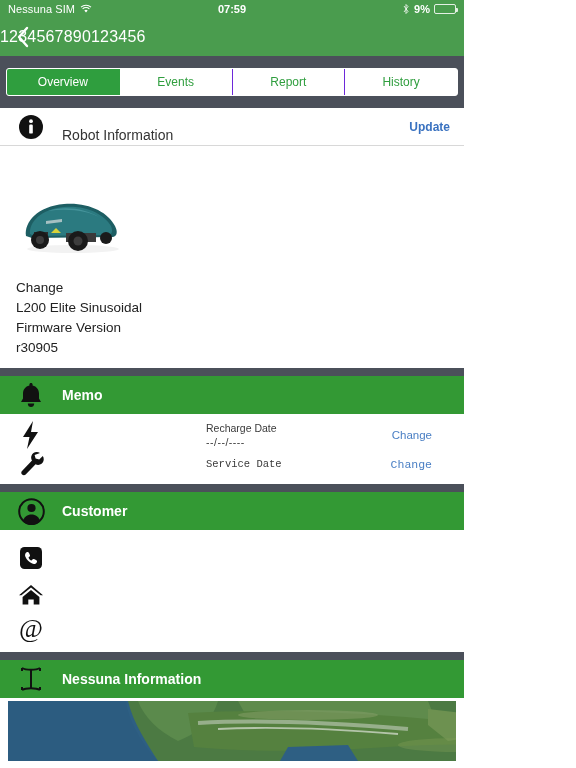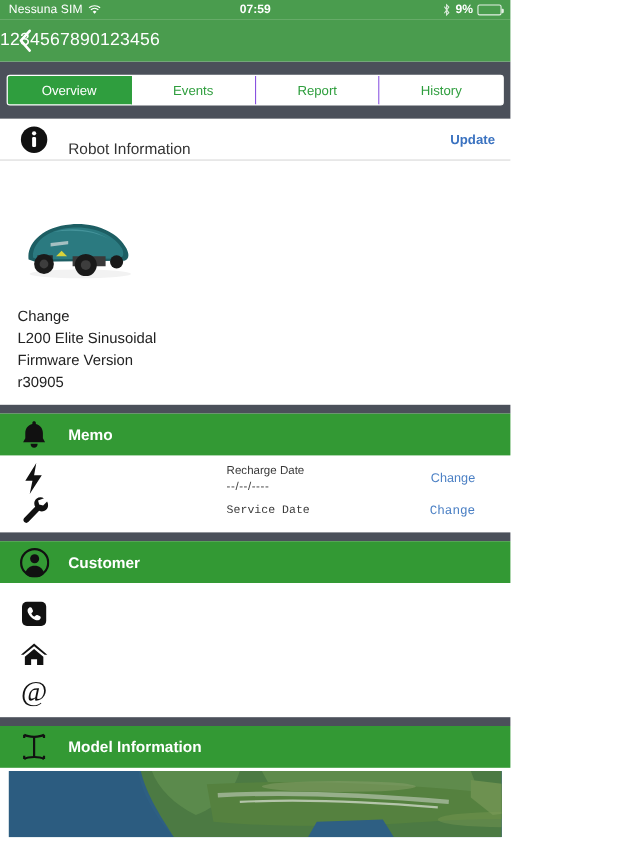--- a/index.html
+++ b/index.html
@@ -280,21 +280,21 @@
       <svg width="26" height="28" viewBox="0 0 26 28">
         <path d="M4 3 C8 5.4 18 5.4 22 3" stroke="#111" stroke-width="2" fill="none"></path>
         <path d="M4 25 C8 22.6 18 22.6 22 25" stroke="#111" stroke-width="2" fill="none"></path>
         <path d="M13 5 L13 23" stroke="#111" stroke-width="2" fill="none"></path>
         <path d="M4 3 L4 6" stroke="#111" stroke-width="2" fill="none"></path>
         <path d="M22 3 L22 6" stroke="#111" stroke-width="2" fill="none"></path>
         <path d="M4 22 L4 25" stroke="#111" stroke-width="2" fill="none"></path>
         <path d="M22 22 L22 25" stroke="#111" stroke-width="2" fill="none"></path>
       </svg>
     </div>
-    <div class="sec-title" style="margin-left:0">Model Information</div>
+    <div class="sec-title" style="margin-left:0">Nessuna Information</div>
   </div>
 
   <div class="map-wrap">
     <div class="map">
       <svg width="560" height="60" viewBox="0 0 560 60" preserveAspectRatio="none">
         <rect width="560" height="60" fill="#2e5f83"></rect>
         <path d="M120 0 L560 0 L560 60 L150 60 C140 44 125 22 120 0 Z" fill="#4c7a43"></path>
         <path d="M130 0 L210 0 C205 16 195 30 170 40 C150 30 136 16 130 0 Z" fill="#5b8a4c"></path>
         <path d="M230 0 L420 0 L430 26 L360 40 L280 34 L240 18 Z" fill="#5f8b4c"></path>
         <path d="M180 12 C250 8 330 10 420 18 C470 24 510 28 552 26 L552 44 C500 44 440 42 380 46 C320 50 250 52 186 46 Z" fill="#55813f"></path>

